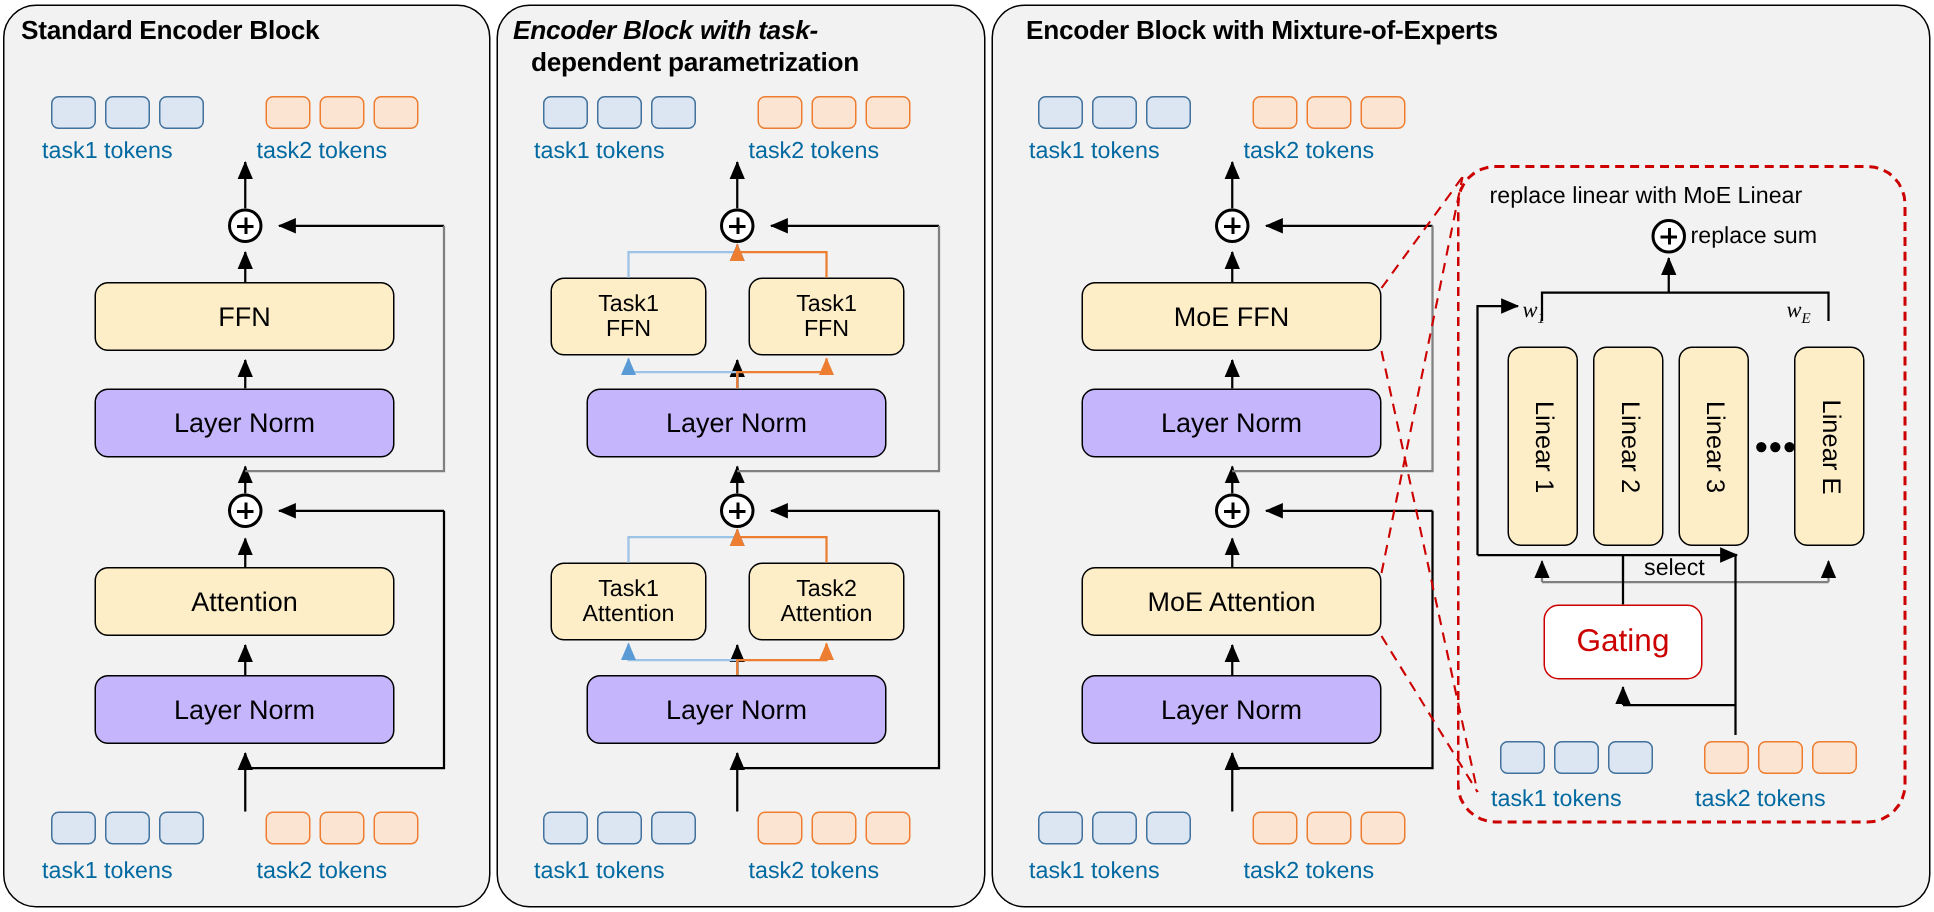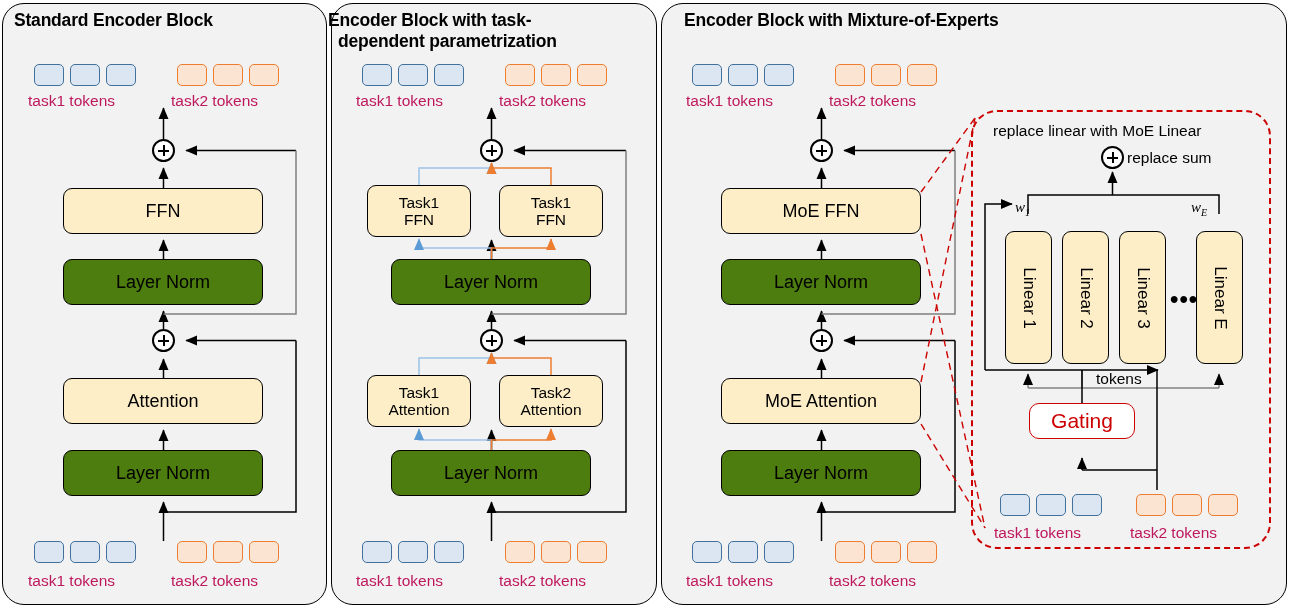--- a/index.html
+++ b/index.html
@@ -9,26 +9,26 @@
   .panel{position:absolute;background:#f2f2f2;border:1.6px solid #000;
          border-radius:22px;box-sizing:border-box;}
 
   .ptitle{position:absolute;font-weight:bold;font-size:17.5px;color:#000;
           line-height:21px;letter-spacing:-0.2px;}
 
   .tok{position:absolute;border-radius:5px;box-sizing:border-box;}
   .tok.blue{background:#dce6f2;border:1.5px solid #41719c;}
   .tok.orange{background:#fce4d2;border:1.5px solid #ed7d31;}
 
-  .toklabel{position:absolute;font-size:15.5px;color:#be185d;white-space:nowrap;}
+  .toklabel{position:absolute;font-size:15.5px;color:#0369a1;white-space:nowrap;}
 
   .box{position:absolute;box-sizing:border-box;border-radius:9px;
        display:flex;align-items:center;justify-content:center;
        text-align:center;font-size:18px;color:#000;line-height:19px;}
-  .box.plain{background:#4d7c0f;border:1.5px solid #000;}
+  .box.plain{background:#c4b5fd;border:1.5px solid #000;}
   .box.yellow{background:#fdeec8;border:1.5px solid #000;}
   .box.small{font-size:15.5px;line-height:17px;}
 
   .lin{position:absolute;background:#fdeec8;border:1.5px solid #000;
        border-radius:9px;box-sizing:border-box;}
   .lin span{position:absolute;left:50%;top:50%;
             transform:translate(-50%,-50%) rotate(90deg);
             font-size:17px;white-space:nowrap;color:#000;}
 
   .plus{position:absolute;width:23px;height:23px;border-radius:50%;
@@ -79,22 +79,22 @@
 <div class="tok blue" style="left:70px;top:541px;width:30px;height:22px;"></div>
 <div class="tok blue" style="left:106px;top:541px;width:30px;height:22px;"></div>
 <div class="tok orange" style="left:177px;top:541px;width:30px;height:22px;"></div>
 <div class="tok orange" style="left:213px;top:541px;width:30px;height:22px;"></div>
 <div class="tok orange" style="left:249px;top:541px;width:30px;height:22px;"></div>
 <div class="toklabel" style="left:28px;top:572px;">task1 tokens</div>
 <div class="toklabel" style="left:171px;top:572px;">task2 tokens</div>
 
 <div class="panel" style="left:331px;top:3px;width:326px;height:602px;"></div>
 
-<div class="ptitle" style="left:328px;top:10px;">Encoder Block with  task-</div>
-<div class="ptitle" style="left:338px;top:31px;text-align:center;">dependent parametrization</div>
+<div class="ptitle" style="left:342px;top:10px;font-style:italic;">Encoder Block with  task-</div>
+<div class="ptitle" style="left:354px;top:31px;text-align:center;">dependent parametrization</div>
 
 <div class="tok blue" style="left:362px;top:64px;width:30px;height:22px;"></div>
 <div class="tok blue" style="left:398px;top:64px;width:30px;height:22px;"></div>
 <div class="tok blue" style="left:434px;top:64px;width:30px;height:22px;"></div>
 <div class="tok orange" style="left:505px;top:64px;width:30px;height:22px;"></div>
 <div class="tok orange" style="left:541px;top:64px;width:30px;height:22px;"></div>
 <div class="tok orange" style="left:577px;top:64px;width:30px;height:22px;"></div>
 <div class="toklabel" style="left:356px;top:92px;">task1 tokens</div>
 <div class="toklabel" style="left:499px;top:92px;">task2 tokens</div>
 
@@ -182,23 +182,23 @@
   <span>Linear 2</span>
   </div>
 <div class="lin" style="left:1119px;top:231px;width:47px;height:133px;">
   <span>Linear 3</span>
   </div>
 <div class="lin" style="left:1196px;top:231px;width:47px;height:133px;">
   <span>Linear E</span>
   </div>
 <div class="dots" style="left:1170px;top:285px;">•••</div>
 
-<div class="txt" style="left:1096px;top:370px;">tokens</div>
-
-<div class="gating" style="left:1029px;top:403px;width:106px;height:36px;">Gating</div>
+<div class="txt" style="left:1096px;top:370px;">select</div>
+
+<div class="gating" style="left:1029px;top:403px;width:106px;height:50px;">Gating</div>
 
 <div class="tok blue" style="left:1000px;top:494px;width:30px;height:22px;"></div>
 <div class="tok blue" style="left:1036px;top:494px;width:30px;height:22px;"></div>
 <div class="tok blue" style="left:1072px;top:494px;width:30px;height:22px;"></div>
 <div class="tok orange" style="left:1136px;top:494px;width:30px;height:22px;"></div>
 <div class="tok orange" style="left:1172px;top:494px;width:30px;height:22px;"></div>
 <div class="tok orange" style="left:1208px;top:494px;width:30px;height:22px;"></div>
 <div class="toklabel" style="left:994px;top:524px;">task1 tokens</div>
 <div class="toklabel" style="left:1130px;top:524px;">task2 tokens</div>
 

